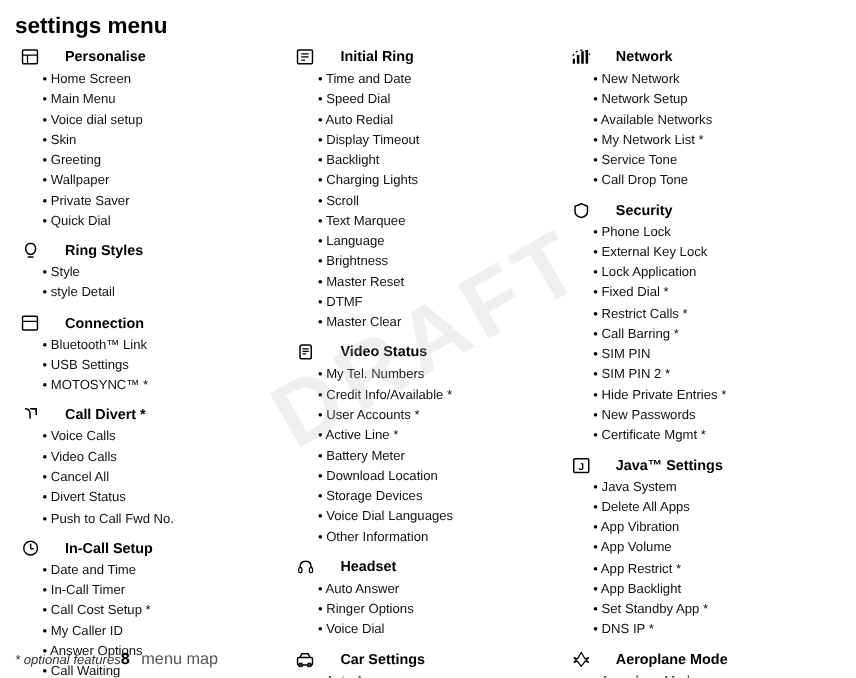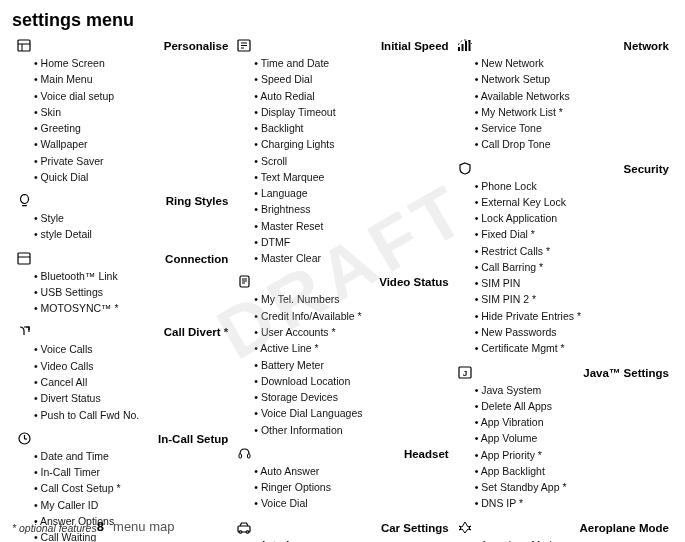--- a/index.html
+++ b/index.html
@@ -35,22 +35,21 @@
     }
     .section {
       margin-bottom: 9px;
     }
     .section-header {
       display: flex;
       align-items: center;
       font-weight: bold;
       font-size: 11.5px;
       margin-bottom: 2px;
-      gap: 4px;
-      justify-content: space-between;
+      gap: 20px;
     }
     .section-items {
       padding-left: 18px;
       list-style: none;
     }
     .section-items li {
       font-size: 10.5px;
       line-height: 1.55;
       color: #111;
     }
@@ -202,21 +201,21 @@
 
     <div class="col" id="col2-el">
     <div class="section">
           <div class="section-header">
             <span class="sec-icon"><svg width="14" height="13" viewBox="0 0 14 13">
                 <rect x="1" y="1" width="12" height="11" rx="1" stroke="#000" stroke-width="1.2" fill="none"></rect>
                 <line x1="4" y1="4" x2="10" y2="4" stroke="#000" stroke-width="1"></line>
                 <line x1="4" y1="6.5" x2="10" y2="6.5" stroke="#000" stroke-width="1"></line>
                 <line x1="4" y1="9" x2="7" y2="9" stroke="#000" stroke-width="1"></line>
               </svg></span>
-            <span>Initial Speed</span>
+            <span>Initial Ring</span>
           </div>
           <ul class="section-items">
             <li>Time and Date</li>
             <li>Speed Dial</li>
             <li>Auto Redial</li>
             <li>Display Timeout</li>
             <li>Backlight</li>
             <li>Charging Lights</li>
             <li>Scroll</li>
             <li>Text Marquee</li>
@@ -328,21 +327,21 @@
                 <rect x="1" y="1" width="12" height="11" rx="1" stroke="#000" stroke-width="1.2" fill="none"></rect>
                 <text x="7" y="10" text-anchor="middle" font-size="8" font-weight="bold" fill="#000">J</text>
               </svg></span>
             <span>Java™ Settings</span>
           </div>
           <ul class="section-items">
             <li>Java System</li>
             <li>Delete All Apps</li>
             <li>App Vibration</li>
             <li>App Volume</li>
-            <li>App Priority *</li>
+            <li>App Restrict *</li>
             <li>App Backlight</li>
             <li>Set Standby App *</li>
             <li>DNS IP *</li>
           </ul>
         </div>
         <div class="section">
           <div class="section-header">
             <span class="sec-icon"><svg width="14" height="13" viewBox="0 0 14 13">
                 <path d="M7 1 L10 6 L13 5 L11 7 L13 9 L10 8 L7 12 L4 8 L1 9 L3 7 L1 5 L4 6 Z" stroke="#000" stroke-width="1" fill="none"></path>
               </svg></span>

